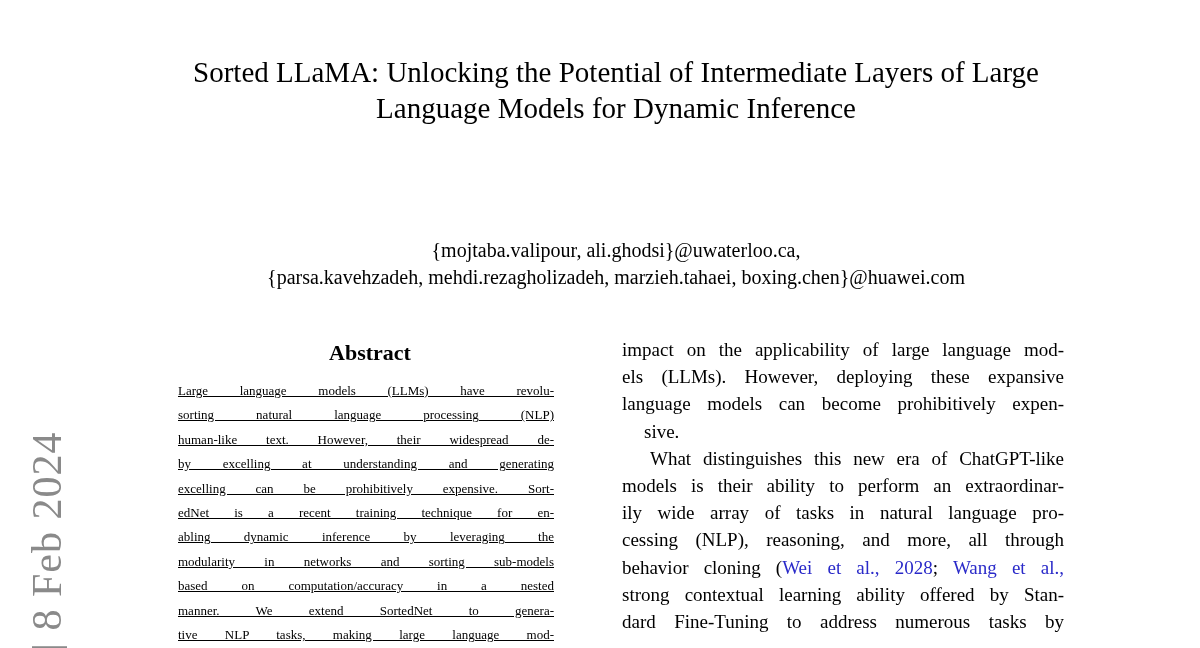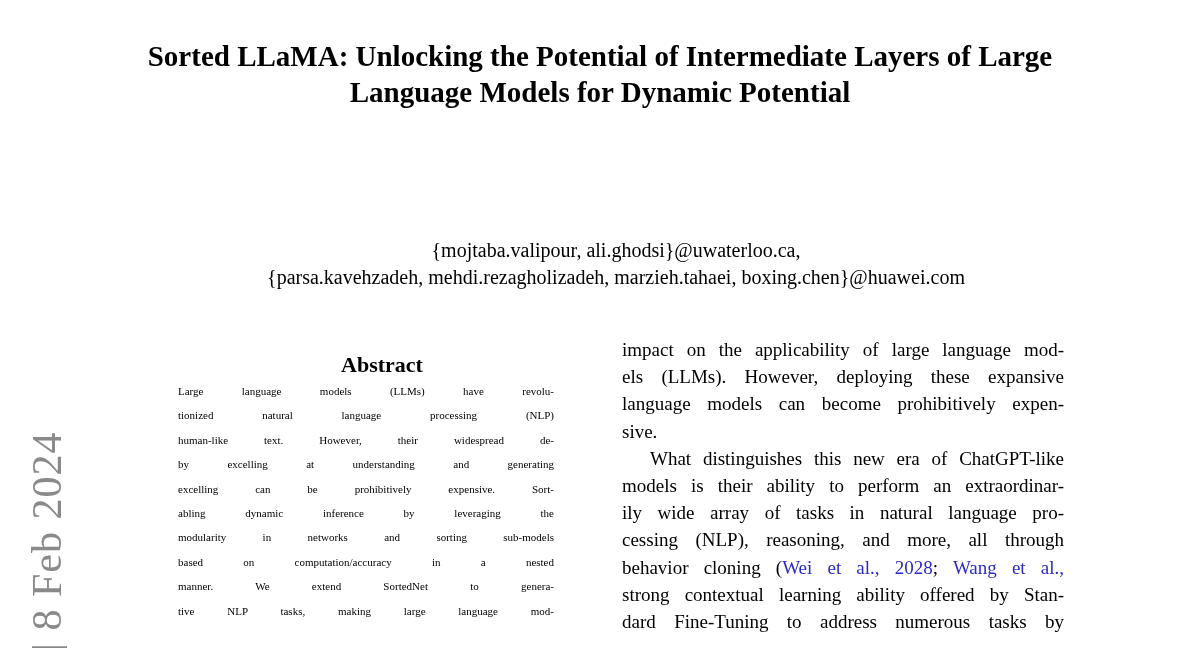--- a/index.html
+++ b/index.html
@@ -11,64 +11,64 @@
     font-family:"Liberation Serif", serif;
   }
   
   .stamp {
     position:absolute; left:26px; top:657px;
     transform:rotate(-90deg); transform-origin:0 0;
     font-size:42px; line-height:1; letter-spacing:1px;
     color:var(--stamp); white-space:nowrap;
   }
   .title {
-    position:absolute; top:38px; left:50px; width:1100px; margin:0;
-    font-size:29px; line-height:36px; font-weight:bold;
+    position:absolute; top:38px; left:50px; width:1100px; margin:16px;
+    font-size:29px; line-height:36px; font-weight:normal;
   }
   .authors {
     position:absolute; top:122px; left:0; width:1200px;
     font-size:22.5px; line-height:30px; font-weight:bold;
   }
   .affils {
     position:absolute; top:183px; left:0; width:1200px;
     font-size:20px; line-height:27px;
   }
   .emails {
     position:absolute; top:237px; left:16px; width:1200px;
     font-size:20px; line-height:27px;
   }
   .abstract-heading {
-    position:absolute; top:336px; left:178px; width:376px; margin:16px;
+    position:absolute; top:336px; left:178px; width:376px; margin:4px;
     text-align:center; font-size:22px; font-weight:bold;
   }
   .abstract-body {
     position:absolute; top:379px; left:178px; width:376px;
-    font-size:11px; line-height:24.4px;
+    font-size:13px; line-height:24.4px;text-decoration:underline;
   }
   .intro-col {
     position:absolute; top:336px; left:622px; width:442px;
     font-size:19px; line-height:27.2px;
   }
   .center-block .line { text-align:center; }
   .col .line {
     text-align:justify; text-align-last:justify;
     overflow:hidden; max-height:28px;
   }
-  .line.end { text-align-last:left; }
+  .line.end { text-align-last:left;margin-left:22px; }
   .line.indent { text-indent:28px; }
   .link { color:var(--link); }
 </style>
 </head>
 <body>
 
 <div class="stamp">] 8 Feb 2024</div>
 
 <h1 class="title center-block">
     <div class="line"><span>Sorted LLaMA: Unlocking the Potential of Intermediate Layers of Large</span></div>
-    <div class="line"><span>Language Models for Dynamic Potential</span></div>
+    <div class="line"><span>Language Models for Dynamic Inference</span></div>
   </h1>
 
 <div class="authors center-block">
     <div class="line"></div>
     <div class="line"></div>
   </div>
 
 <div class="affils center-block">
     <div class="line"></div>
     <div class="line"></div>
@@ -76,24 +76,25 @@
 
 <div class="emails center-block">
     <div class="line"><span>{mojtaba.valipour, ali.ghodsi}@uwaterloo.ca,</span></div>
     <div class="line"><span>{parsa.kavehzadeh, mehdi.rezagholizadeh, marzieh.tahaei, boxing.chen}@huawei.com</span></div>
   </div>
 
 <h2 class="abstract-heading">Abstract</h2>
 
 <div class="abstract-body col">
     <div class="line"><span>Large language models (LLMs) have revolu-</span></div>
-    <div class="line"><span>tionized natural language processing (NLP)</span></div>
+    <div class="line"><span>sorting natural language processing (NLP)</span></div>
     <div class="line"><span>human-like text. However, their widespread de-</span></div>
     <div class="line"><span>by excelling at understanding and generating</span></div>
     <div class="line"><span>excelling can be prohibitively expensive. Sort-</span></div>
+    <div class="line"><span>edNet is a recent training technique for en-</span></div>
     <div class="line"><span>abling dynamic inference by leveraging the</span></div>
     <div class="line"><span>modularity in networks and sorting sub-models</span></div>
     <div class="line"><span>based on computation/accuracy in a nested</span></div>
     <div class="line"><span>manner. We extend SortedNet to genera-</span></div>
     <div class="line"><span>tive NLP tasks, making large language mod-</span></div>
   </div>
 
 <div class="intro-col col">
     <div class="line"><span>impact on the applicability of large language mod-</span></div>
     <div class="line"><span>els (LLMs). However, deploying these expansive</span></div>

